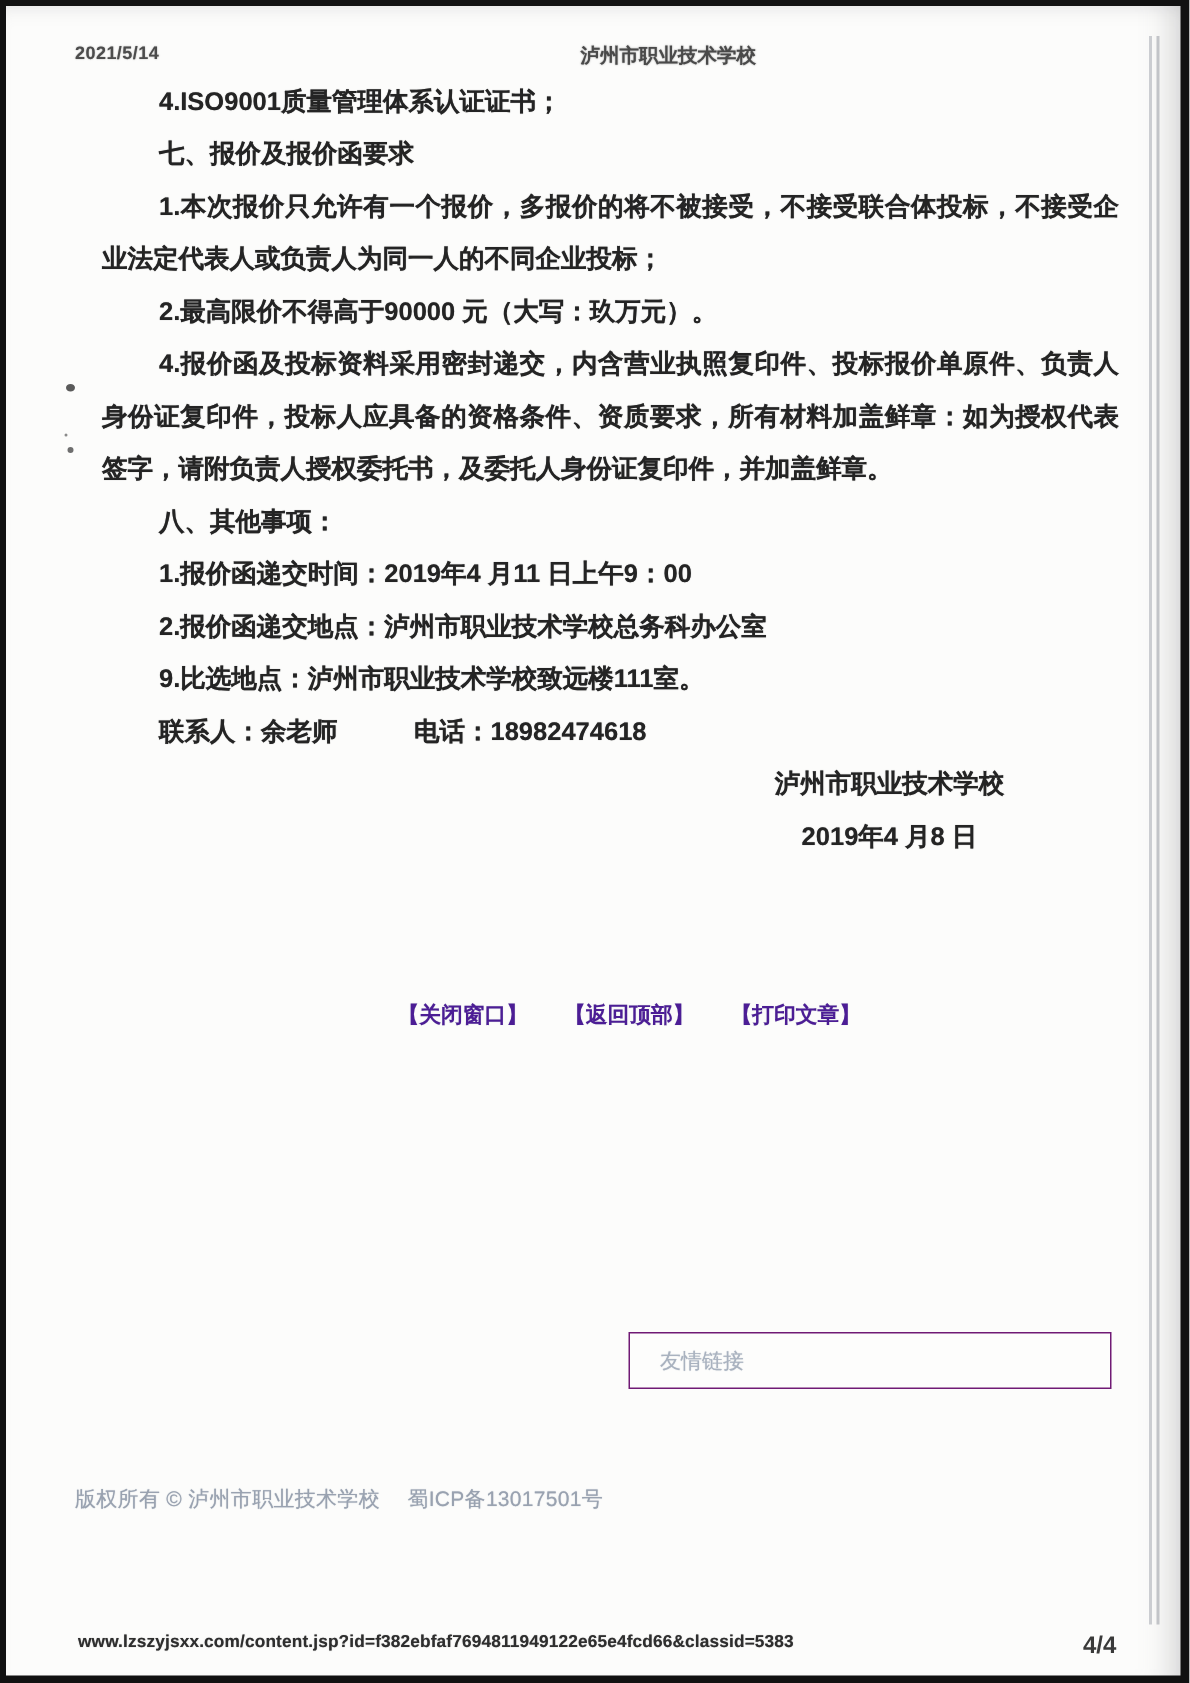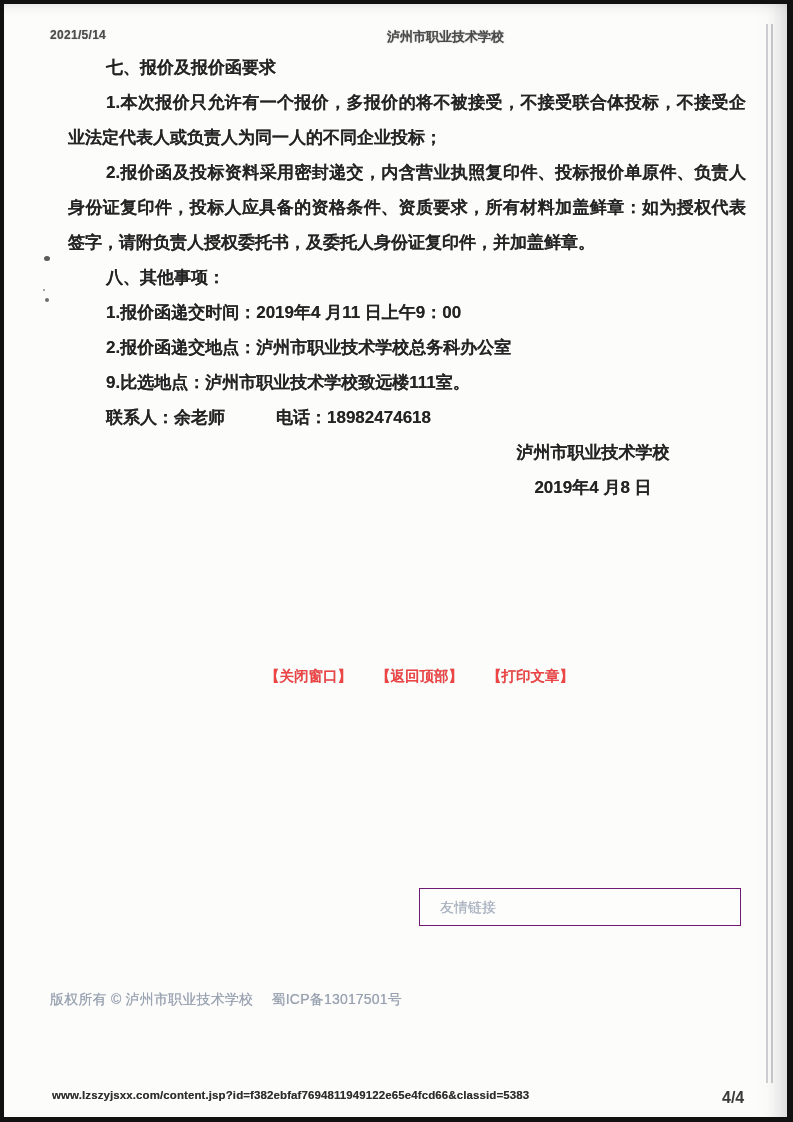--- a/index.html
+++ b/index.html
@@ -69,21 +69,21 @@
     margin-left: auto;
     margin-right: 48px;
   }
 
   
   .actions {
     position: absolute;
     top: 663px; left: 0; right: 0;
     text-align: center;
     font-size: 14.5px;
-    color: #ef4444;
+    color: #4c1d95;
     font-weight: 600;
     text-shadow: 0 0 0.6px rgba(183,190,201,0.8);
     margin-left: 48px;
   }
   .actions span { margin: 0 10px; }
 
   
   .site-footer-text {
     position: absolute;
     left: 46px; top: 814px; width: 620px;
@@ -143,23 +143,25 @@
   <div class="speck s1"></div>
   <div class="speck s2"></div>
   <div class="speck s3"></div>
 
   <div class="print-header">
     <span class="print-date">2021/5/14</span>
     <span class="site-header-title">泸州市职业技术学校</span>
   </div>
 
   <div class="doc">
+    <p>4.ISO9001质量管理体系认证证书；</p>
     <p>七、报价及报价函要求</p>
     <p>1.本次报价只允许有一个报价，多报价的将不被接受，不接受联合体投标，不接受企业法定代表人或负责人为同一人的不同企业投标；</p>
-    <p>2.报价函及投标资料采用密封递交，内含营业执照复印件、投标报价单原件、负责人身份证复印件，投标人应具备的资格条件、资质要求，所有材料加盖鲜章：如为授权代表签字，请附负责人授权委托书，及委托人身份证复印件，并加盖鲜章。</p>
+    <p>2.最高限价不得高于90000 元（大写：玖万元）。</p>
+    <p>4.报价函及投标资料采用密封递交，内含营业执照复印件、投标报价单原件、负责人身份证复印件，投标人应具备的资格条件、资质要求，所有材料加盖鲜章：如为授权代表签字，请附负责人授权委托书，及委托人身份证复印件，并加盖鲜章。</p>
     <p>八、其他事项：</p>
     <p>1.报价函递交时间：2019年4 月11 日上午9：00</p>
     <p>2.报价函递交地点：泸州市职业技术学校总务科办公室</p>
     <p>9.比选地点：泸州市职业技术学校致远楼111室。</p>
     <p>联系人：余老师　　　电话：18982474618</p>
     <p class="sig">泸州市职业技术学校</p>
     <p class="sig">2019年4 月8 日</p>
   </div>
 
   <div class="actions">

